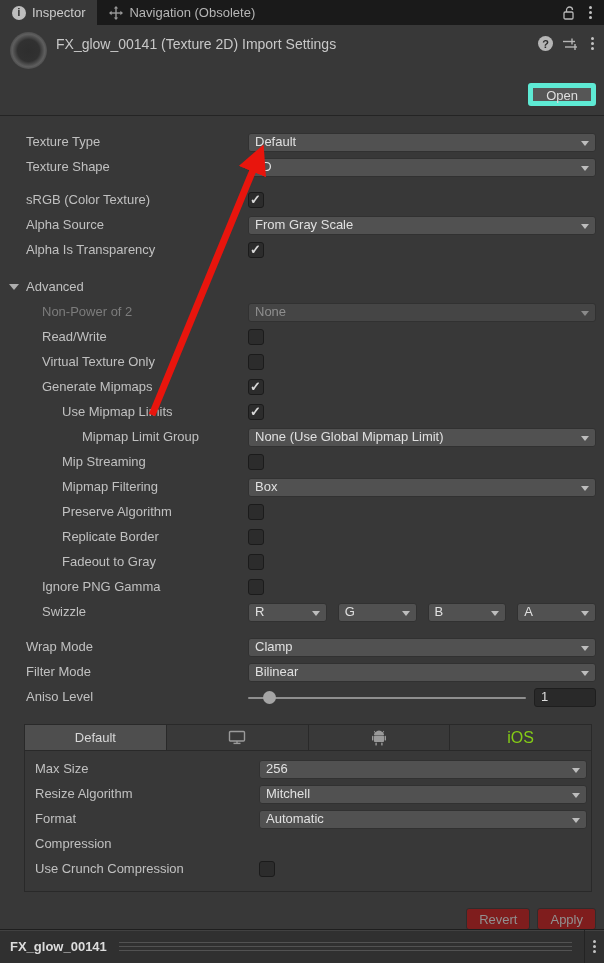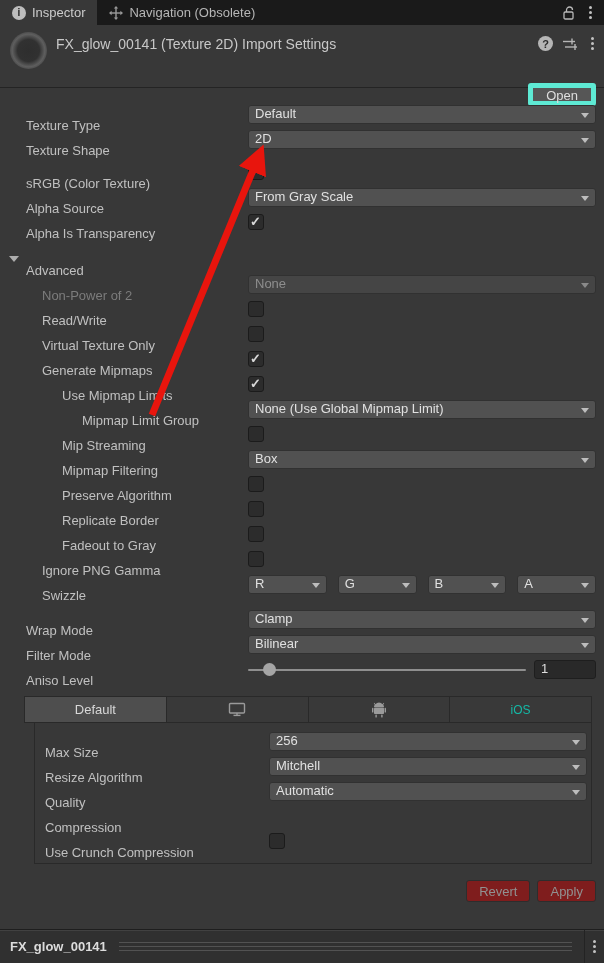--- a/index.html
+++ b/index.html
@@ -12,35 +12,35 @@
   .tab { display:flex; align-items:center; gap:6px; padding:0 12px; color:#b6b6b6; font-size:13px; cursor:default; }
   .tab.active { background:#383838; color:#cccccc; }
   .info-badge { width:14px; height:14px; border-radius:50%; background:#bdbdbd; color:#1f1f1f;
     font-size:10px; font-weight:bold; display:flex; align-items:center; justify-content:center; font-style:normal; }
   .tabbar-spacer { flex:1; }
   .tabbar-right { display:flex; align-items:center; gap:10px; padding-right:8px; }
   .kebab { display:flex; flex-direction:column; gap:2px; padding:2px 4px; }
   .kebab i { width:3px; height:3px; border-radius:50%; background:#c2c2c2; }
 
   
-  .header { position:relative; height:63px; background:#383838; border-bottom:1px solid #242424; }
+  .header { position:relative; height:91px; background:#383838; border-bottom:1px solid #242424; }
   .thumb { position:absolute; left:10px; top:7px; width:37px; height:37px; border-radius:50%;
     background:radial-gradient(circle at 50% 50%, #2e2e2e 0%, #313131 42%, #5e5e5e 62%, #3d3d3d 80%, #383838 100%); }
   .doc-title { position:absolute; left:56px; top:11px; font-size:14px; color:#c8c8c8; white-space:nowrap; }
   .header-icons { position:absolute; right:6px; top:10px; display:flex; align-items:center; gap:9px; }
   .help-badge { width:15px; height:15px; border-radius:50%; background:#b5b5b5; color:#2b2b2b;
     font-size:11px; font-weight:bold; display:flex; align-items:center; justify-content:center; font-style:normal; }
   .open-btn { position:absolute; right:8px; top:58px; height:23px; padding:0 13px; background:#565656;
     border:5px solid #5eead4; border-radius:3px; color:#dedede; font-size:13px; font-family:inherit; }
 
   
   .content { padding-top:14px; position:relative; }
   .row { position:relative; height:25px; }
   .spacer8 { height:8px; } .spacer10 { height:10px; } .spacer12 { height:12px; }
-  .lbl { position:absolute; top:16px; font-size:13px; color:#c0c0c0; white-space:nowrap; }
+  .lbl { position:absolute; top:4px; font-size:13px; color:#c0c0c0; white-space:nowrap; }
   .l0 { left:26px; } .l1 { left:42px; } .l2 { left:62px; } .l3 { left:82px; }
   .fold { position:absolute; left:9px; top:9px; width:0; height:0;
     border-left:5px solid transparent; border-right:5px solid transparent; border-top:6px solid #adadad; }
 
   .dd { position:absolute; left:248px; right:8px; top:3px; height:19px; background:#515151;
     border:1px solid #313131; border-radius:3px; }
   .dd .txt { display:block; padding-left:6px; font-size:13px; color:#e0e0e0; line-height:16px; overflow:hidden; white-space:nowrap; }
   .arr { position:absolute; right:6px; top:7px; width:0; height:0;
     border-left:4px solid transparent; border-right:4px solid transparent; border-top:5px solid #bdbdbd; }
 
@@ -63,22 +63,22 @@
   .int-field { position:absolute; right:8px; top:3px; width:62px; height:19px; background:#292929;
     border:1px solid #1e1e1e; border-radius:3px; color:#dedede; font-size:13px; line-height:16px; padding-left:6px; }
 
   
   .pbox { margin:14px 12px 0 24px; }
   .ptabs { display:flex; height:27px; }
   .ptab { flex:1; display:flex; align-items:center; justify-content:center; background:#393939;
     border:1px solid #292929; border-left:none; color:#d8d8d8; font-size:13px; }
   .ptab:first-child { border-left:1px solid #292929; }
   .ptab.active { background:#4e4e4e; }
-  .ptab .ios-txt { color:#14b8a6; font-size:12px; }
-  .pcontent { position:relative; border:1px solid #292929; border-top:none; padding:6px 0 9px 0;margin-left:10px; }
+  .ptab .ios-txt { color:#84cc16; font-size:16px; }
+  .pcontent { position:relative; border:1px solid #292929; border-top:none; padding:6px 0 9px 0; }
   .prow .lbl { left:10px; }
   .prow .dd { left:234px; right:4px; }
   .prow .checkbox { left:234px; }
 
   
   .actions { display:flex; justify-content:flex-end; gap:7px; margin:16px 8px 0 0; }
   .abtn { height:22px; padding:0 12px; background:#7f1d1d; border:1px solid #2d2d2d; border-radius:3px;
     color:#919191; font-size:13px; font-family:inherit; }
   .footer { position:absolute; left:0; right:0; bottom:0; height:34px; background:#303030;
     border-top:1px solid #1e1e1e; box-shadow:inset 0 1px 0 #414141; display:flex; align-items:center; }
@@ -326,21 +326,21 @@
           </div>
         </div>
         <div class="row prow">
           <span class="lbl">Resize Algorithm</span>
           <div class="dd">
             <span class="txt">Mitchell</span>
               <span class="arr"></span>
           </div>
         </div>
         <div class="row prow">
-          <span class="lbl">Quality</span>
+          <span class="lbl">Format</span>
           <div class="dd">
             <span class="txt">Automatic</span>
               <span class="arr"></span>
           </div>
         </div>
         <div class="row prow">
           <span class="lbl">Compression</span>
         </div>
         <div class="row prow">
           <span class="lbl">Use Crunch Compression</span>

